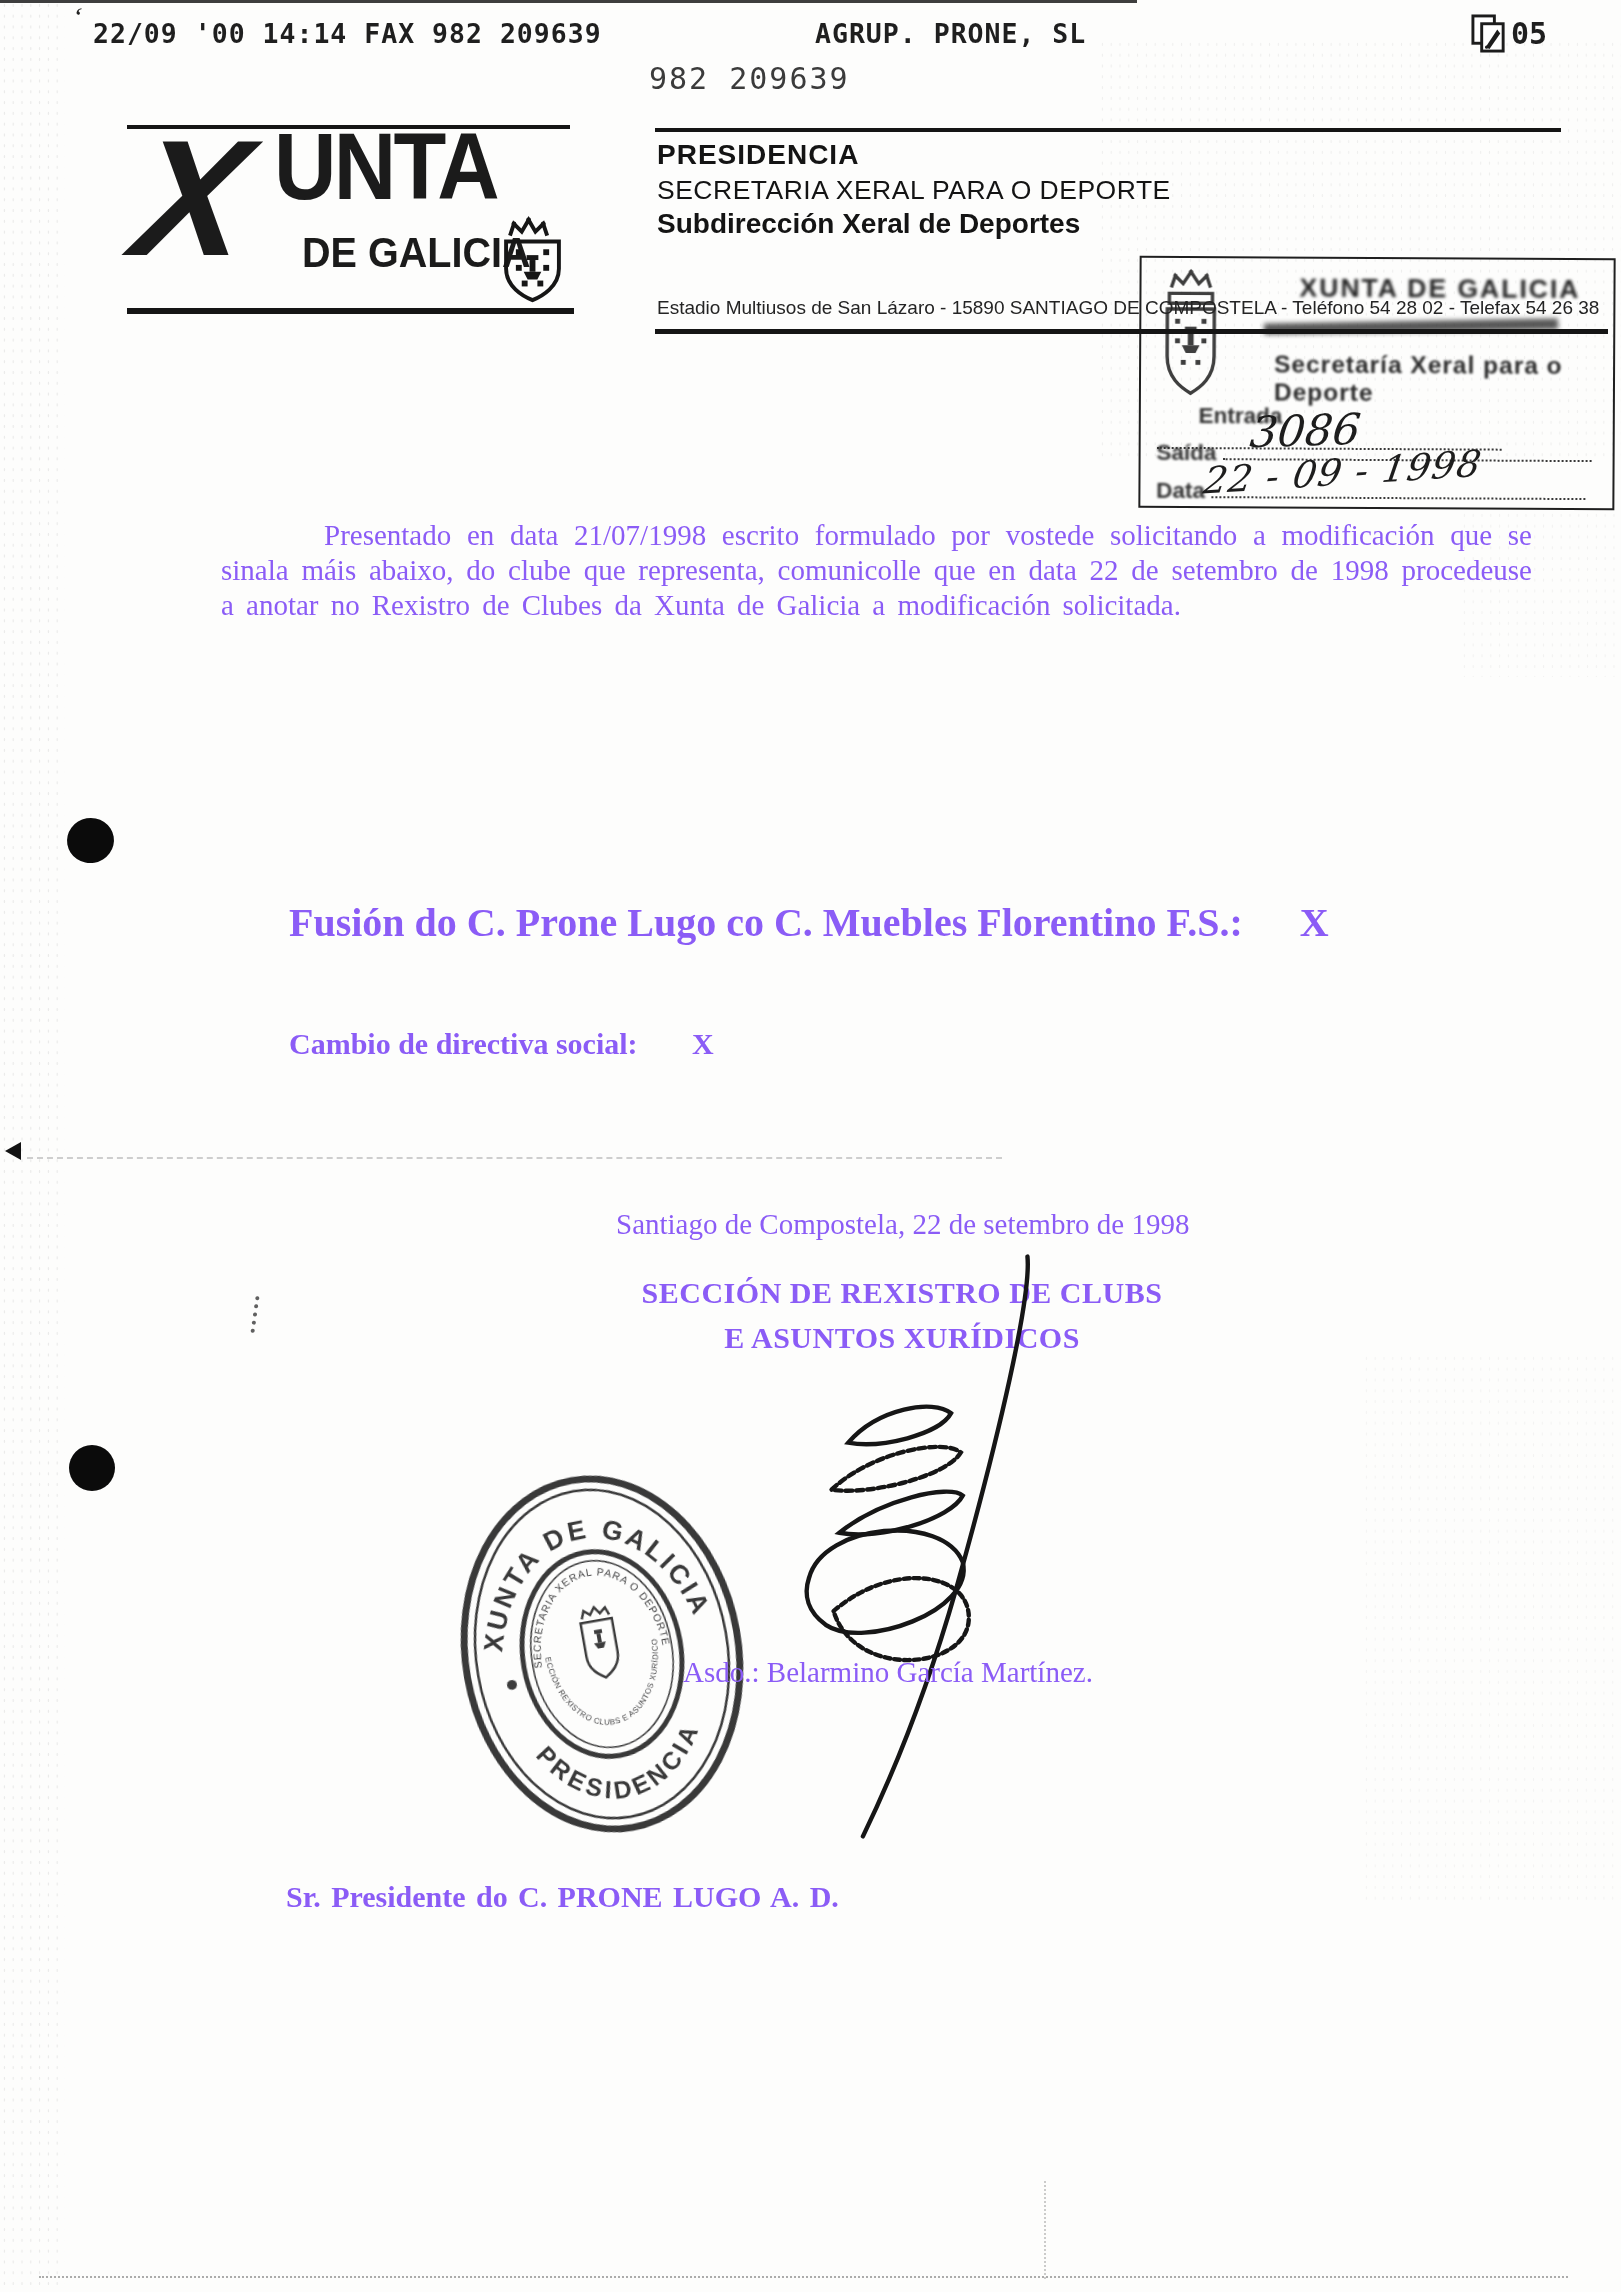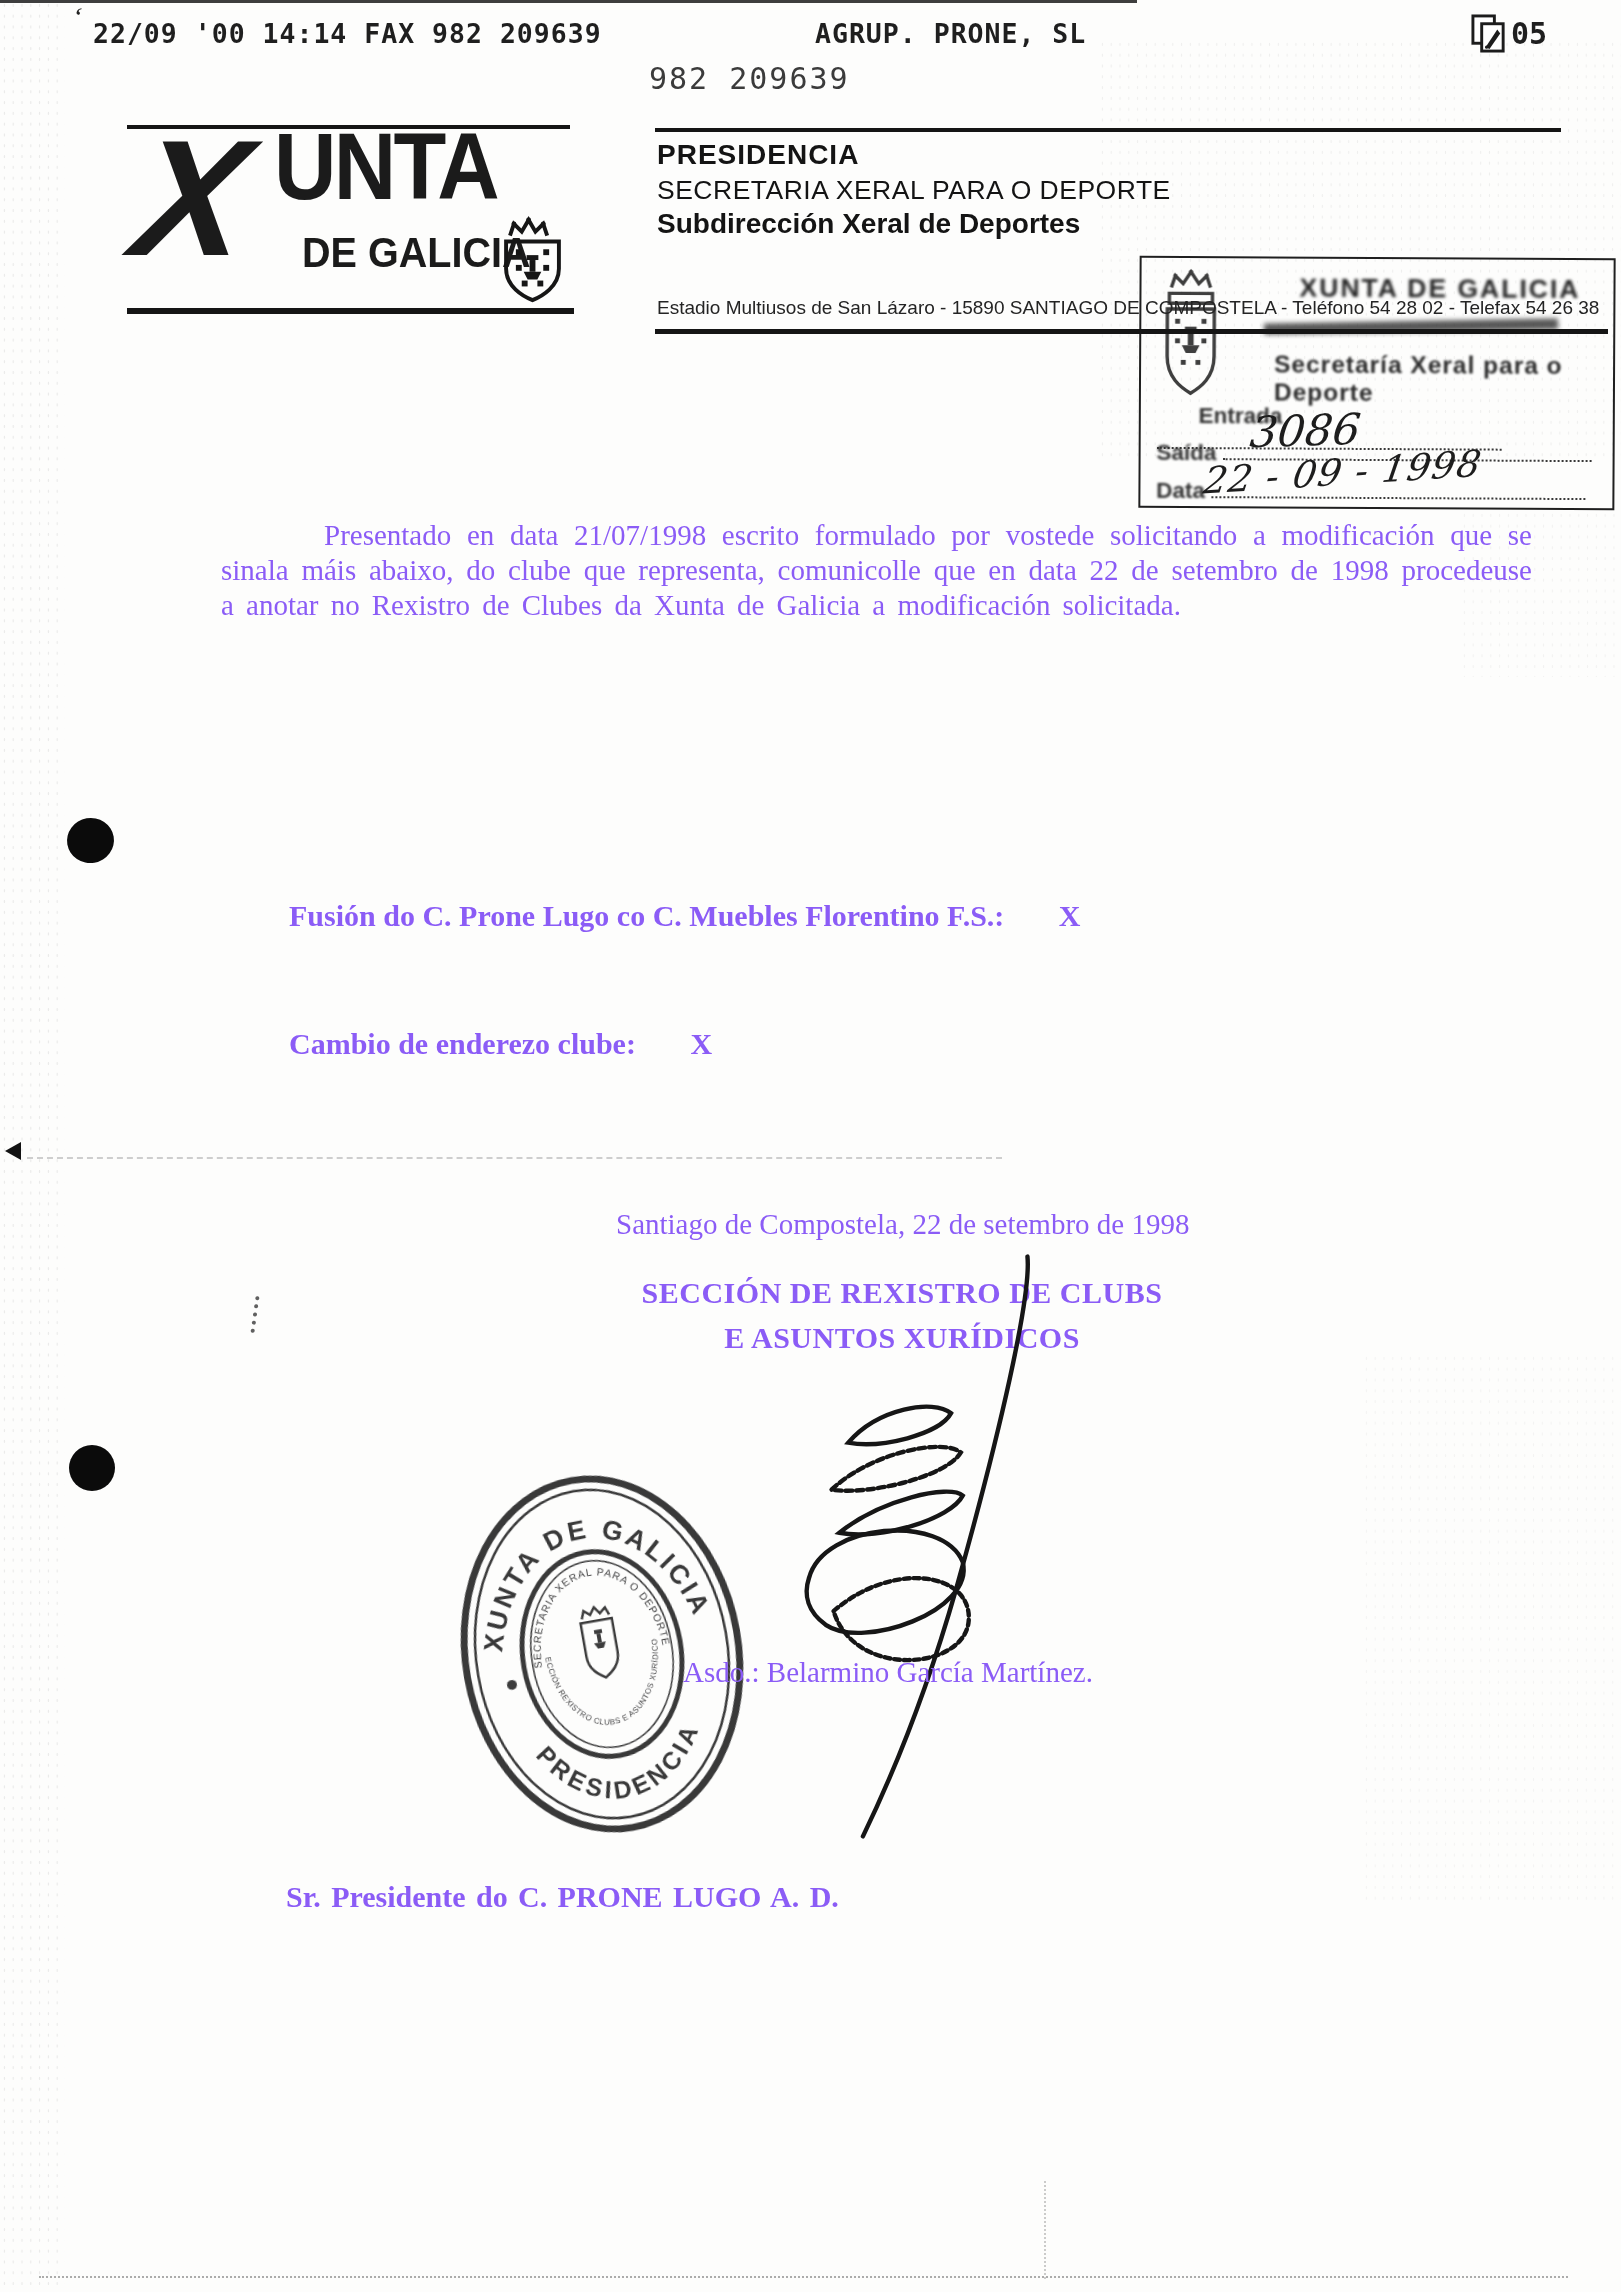--- a/index.html
+++ b/index.html
@@ -128,26 +128,26 @@
   <div class="abs sans" style="left:657px;top:297px;font-size:19px;color:#242424;white-space:nowrap;z-index:3;">Estadio Multiusos de San Lázaro - 15890 SANTIAGO DE COMPOSTELA - Teléfono 54 28 02 - Telefax 54 26 38</div>
   <div class="abs" style="left:1264px;top:321px;width:294px;height:10.8px;background:#1f1f1f;filter:blur(2.5px);opacity:.75;transform:rotate(-1deg);z-index:3;"></div>
   <div class="abs rule" style="left:655px;top:329px;width:953px;height:4.9px;z-index:3;"></div>
 
   <div class="abs serif" style="left:221px;top:518px;width:1311px;font-size:29px;line-height:35px;text-align:justify;text-indent:103px;word-spacing:4.9px;">Presentado en data 21/07/1998 escrito formulado por vostede solicitando a modificación que se sinala máis abaixo, do clube que representa, comunicolle que en data 22 de setembro de 1998 procedeuse a anotar no Rexistro de Clubes da Xunta de Galicia a modificación solicitada.</div>
 
 
   <div class="abs dot" style="left:67px;top:818px;width:47px;height:45px;transform:rotate(-10deg);"></div>
   <div class="abs dot" style="left:69px;top:1445px;width:46px;height:46px;"></div>
 
-  <div class="abs serif" style="left:289px;top:899px;font-size:30px;font-weight:bold;">
+  <div class="abs serif" style="left:289px;top:899px;font-size:40px;font-weight:bold;">
     <span>Fusión do C. Prone Lugo co C. Muebles Florentino F.S.:</span>
     <span style="margin-left:47px;">X</span>
   </div>
   <div class="abs serif" style="left:289px;top:1027px;font-size:30px;font-weight:bold;">
-    <span>Cambio de enderezo clube:</span>
+    <span>Cambio de directiva social:</span>
     <span style="margin-left:47px;">X</span>
   </div>
 
   <div class="abs" style="left:27.4px;top:1157px;width:975px;border-top:2px dashed #c6c6c6;opacity:.85;"></div>
   <div class="abs" style="left:4.9px;top:1142px;width:0;height:0;border-right:16.7px solid #131313;border-top:9.8px solid transparent;border-bottom:9.8px solid transparent;"></div>
 
   <div class="abs serif" style="left:616px;top:1208px;font-size:29px;">Santiago de Compostela, 22 de setembro de 1998</div>
   <div class="abs serif" style="left:461px;top:1270px;width:882px;text-align:center;font-size:30px;font-weight:bold;line-height:45px;letter-spacing:0.5px;">
     <div>SECCIÓN DE REXISTRO DE CLUBS</div>
     <div>E ASUNTOS XURÍDICOS</div>

